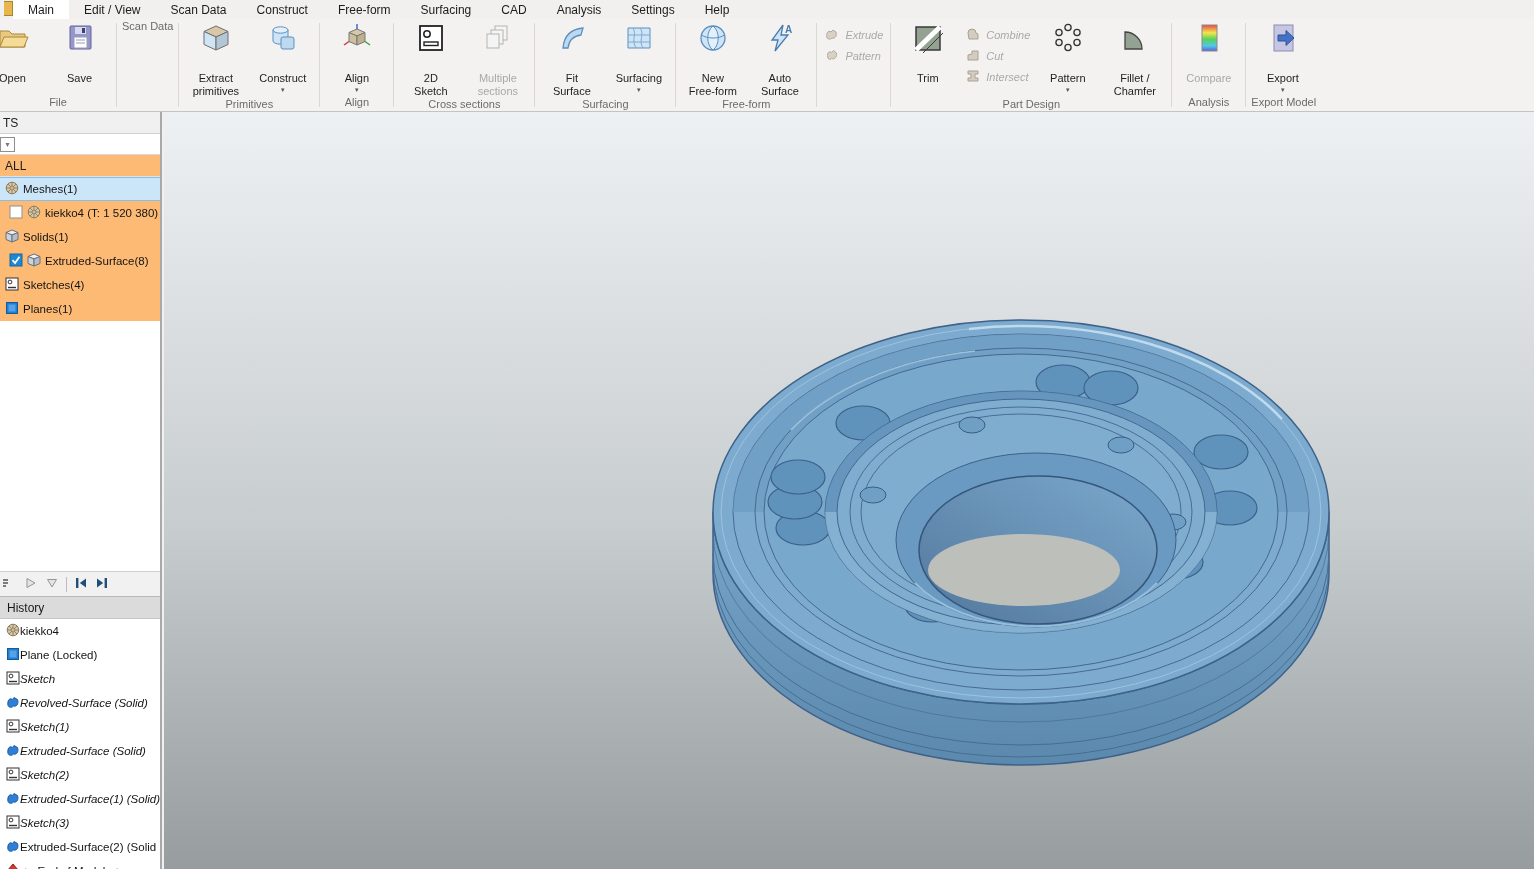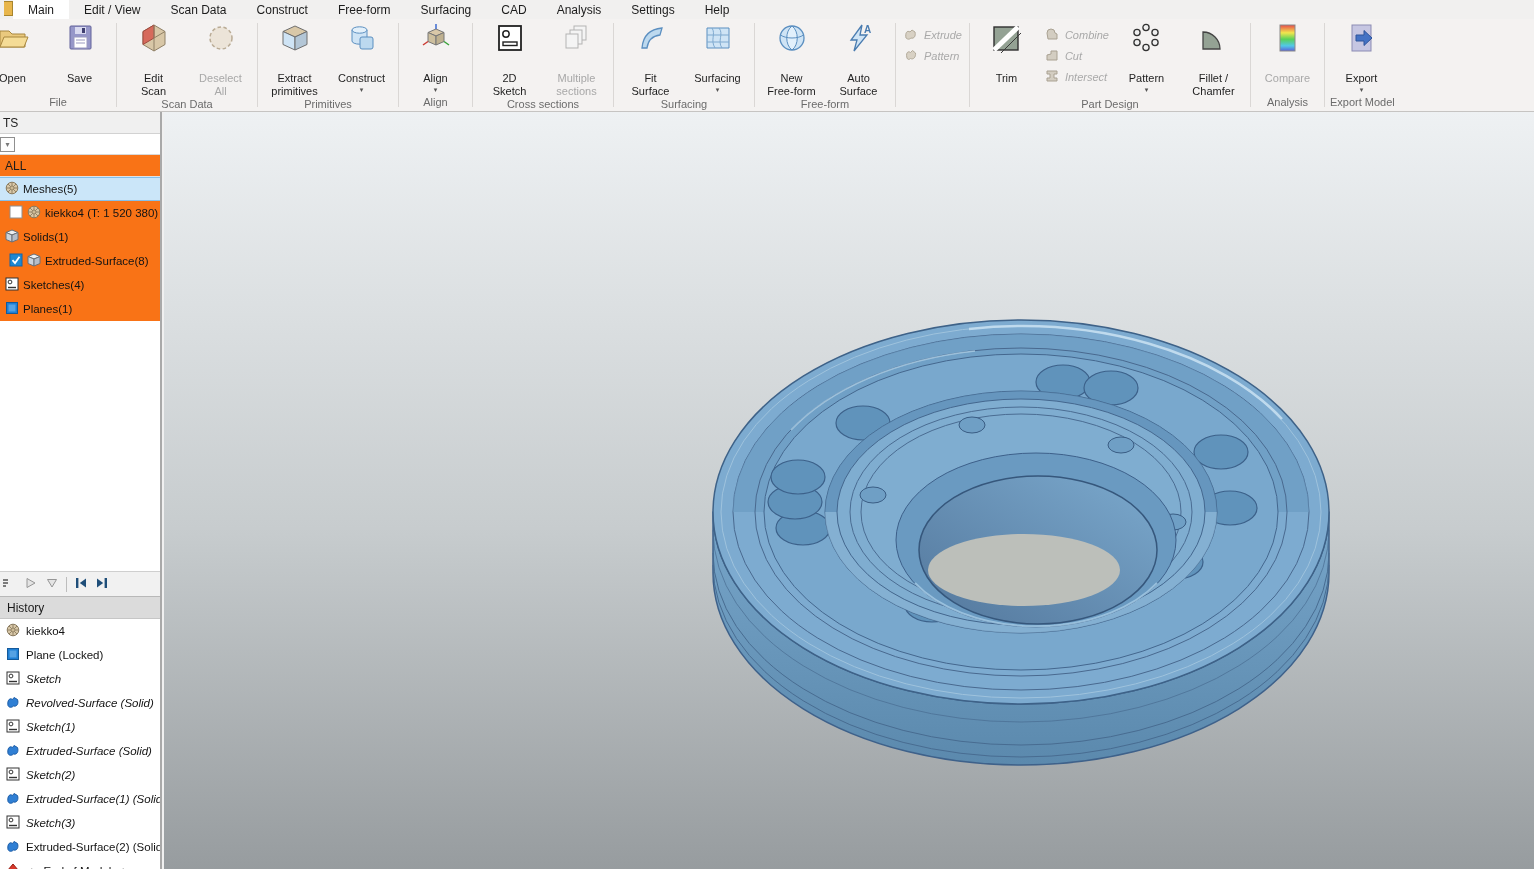--- a/index.html
+++ b/index.html
@@ -20,36 +20,36 @@
   .rsep { width:1px; background:#dad7d5; margin:4px 0 4px 0; flex:0 0 1px; }
   .rbtn { width:67px; min-height:70px; display:flex; flex-direction:column; align-items:center; padding-top:2px; font-size:11px; color:#1e1e1e; text-align:center; background:none; border:none; cursor:default; }
   .rbtn .lbl { line-height:13px; white-space:pre-line;margin-top:16px; }
   .rbtn .caret { font-size:7px; color:#555; line-height:7px; margin-top:1px; }
   .rbtn.disabled { color:#a8a8a8; }
   .smallcol { display:flex; flex-direction:column; gap:3px; padding:6px 4px 0 4px; }
   .sbtn { display:flex; align-items:center; gap:5px; font-size:11px; color:#1e1e1e; background:none; border:none; white-space:nowrap; cursor:default; }
   .sbtn.disabled { color:#a9a9a9;font-style:italic; }
 
   
-  .leftpanel { position:absolute; left:0; top:112px; width:162px; height:757px; background:#f97316; border-right:2px solid #a9a9a9; display:flex; flex-direction:column; overflow:hidden; }
+  .leftpanel { position:absolute; left:0; top:112px; width:162px; height:757px; background:#fdba74; border-right:2px solid #a9a9a9; display:flex; flex-direction:column; overflow:hidden; }
   .panel-title { height:22px; flex:0 0 22px; background:#f0f0f0; border-bottom:1px solid #d2d2d2; font-size:12px; color:#222; display:flex; align-items:center; padding-left:3px; }
   .filter-row { height:21px; flex:0 0 21px; border-bottom:1px solid #d8d8d8; display:flex; align-items:center; background:#fff; }
   .filter-box { width:15px; height:15px; border:1px solid #8f8f8f; margin-left:0; display:flex; align-items:center; justify-content:center; font-size:8px; color:#777; background:#fdfdfd; }
   .all-row { height:22px; flex:0 0 22px; border-bottom:1px solid #e2e2e2; font-size:12px; color:#1c1c1c; display:flex; align-items:center; padding-left:5px; }
   .tree { flex:0 0 auto; }
   .trow { height:24px; display:flex; align-items:center; gap:4px; padding-left:5px; font-size:11.5px; color:#141414; white-space:nowrap; }
   .trow.child { padding-left:9px; }
   .trow.sel { background:#cbe6f9; border-top:1px solid #86bfe9; border-bottom:1px solid #86bfe9; }
   .spacer { flex:1 1 auto; background:#fff; }
   .hist-controls { height:25px; flex:0 0 25px; background:#f1f1f1; border-top:1px solid #cfcfcf; display:flex; align-items:center; gap:3px; padding-left:1px; }
   .pb-sep { width:1px; height:15px; background:#bdbdbd; margin:0 2px; }
   .pbtn { width:18px; height:18px; display:flex; align-items:center; justify-content:center; background:none; border:none; }
   .hist-header { height:23px; flex:0 0 23px; background:#dbdbdb; border-top:1px solid #b8b8b8; border-bottom:1px solid #c6c6c6; font-size:12px; font-weight:normal; color:#1a1a1a; display:flex; align-items:center; padding-left:7px; }
   .histlist { flex:1; overflow:hidden; background:#fff; }
-  .hrow { height:24px; display:flex; align-items:center; gap:6px; padding-left:6px; font-size:11.5px; color:#141414; white-space:nowrap; overflow:hidden; }
+  .hrow { height:24px; display:flex; align-items:center; padding-left:6px; font-size:11.5px; color:#141414; white-space:nowrap; overflow:hidden; }
   .hrow.it { font-style:italic; }
 
   
   .viewport { position:absolute; left:164px; top:112px; width:1370px; height:757px; overflow:hidden; }
   .viewport svg { display:block; }
 </style>
 </head>
 <body>
 <div id="app">
 
@@ -86,38 +86,20 @@
                 <line x1="12" y1="18" x2="21" y2="18" stroke="#9a9ac0"></line>
                 <line x1="12" y1="21" x2="21" y2="21" stroke="#9a9ac0"></line>
               </svg></span>
             <div class="lbl">Save</div>
           </button>
         </div>
         <div class="rgroup-label">File</div>
       </div>
       <div class="rsep"></div>
       <div class="rgroup">
-        <div class="rgroup-items">
-          <button class="rbtn">
-            <span class="icn"><svg viewBox="0 0 32 32" width="32" height="32">
-                <polygon points="16,3 27,9.5 27,22.5 16,29 5,22.5 5,9.5" fill="#d8c7a7" stroke="#8f8066"></polygon>
-                <path d="M16,3 L5,9.5 L5,22.5 L16,16 Z" fill="#d66a5c" stroke="#a04a3e"></path>
-                <path d="M16,3 L16,16 L27,9.5 M16,16 L16,29" fill="none" stroke="#8f8066"></path>
-              </svg></span>
-            <div class="lbl">Edit
-Scan</div>
-          </button>
-          <button class="rbtn disabled">
-            <span class="icn"><svg viewBox="0 0 32 32" width="32" height="32">
-                <circle cx="16" cy="16" r="11" fill="#ece4d8" stroke="#b9ab95" stroke-width="1.5" stroke-dasharray="3.5,2.5"></circle>
-              </svg></span>
-            <div class="lbl">Deselect
-All</div>
-          </button>
-        </div>
         <div class="rgroup-label">Scan Data</div>
       </div>
       <div class="rsep"></div>
       <div class="rgroup">
         <div class="rgroup-items">
           <button class="rbtn">
             <span class="icn"><svg viewBox="0 0 32 32" width="32" height="32">
                 <path d="M16,4 L28,9.5 L16,15 L4,9.5 Z" fill="#d9c8a8" stroke="#6f6f6f"></path>
                 <path d="M4,9.5 L16,15 V28 L4,22.5 Z" fill="#cfe4f5" stroke="#6f6f6f"></path>
                 <path d="M28,9.5 L16,15 V28 L28,22.5 Z" fill="#b3c6d6" stroke="#6f6f6f"></path>
@@ -341,21 +323,21 @@
     <div class="filter-box">▾</div>
   </div>
   <div class="all-row">ALL</div>
   <div class="tree">
         <div class="trow sel">
           <span class="icn"><svg viewBox="0 0 14 14" width="14" height="14">
               <circle cx="7" cy="7" r="5.8" fill="#d9c8a8" stroke="#8b7c60"></circle>
               <path d="M7,1.2 V12.8 M1.2,7 H12.8 M3,3 L11,11 M11,3 L3,11" stroke="#8b7c60" stroke-width=".9"></path>
               <circle cx="7" cy="7" r="2" fill="#cdbb96" stroke="#8b7c60" stroke-width=".8"></circle>
             </svg></span>
-          <span>Meshes(5)</span>
+          <span>Meshes(1)</span>
         </div>
         <div class="trow child">
           <span class="icn"><svg viewBox="0 0 14 14" width="14" height="14">
               <rect x="1" y="1" width="12" height="12" fill="#fff" stroke="#8f8f8f"></rect>
             </svg></span>
           <span class="icn"><svg viewBox="0 0 14 14" width="14" height="14">
               <circle cx="7" cy="7" r="5.8" fill="#d9c8a8" stroke="#8b7c60"></circle>
               <path d="M7,1.2 V12.8 M1.2,7 H12.8 M3,3 L11,11 M11,3 L3,11" stroke="#8b7c60" stroke-width=".9"></path>
               <circle cx="7" cy="7" r="2" fill="#cdbb96" stroke="#8b7c60" stroke-width=".8"></circle>
             </svg></span>

